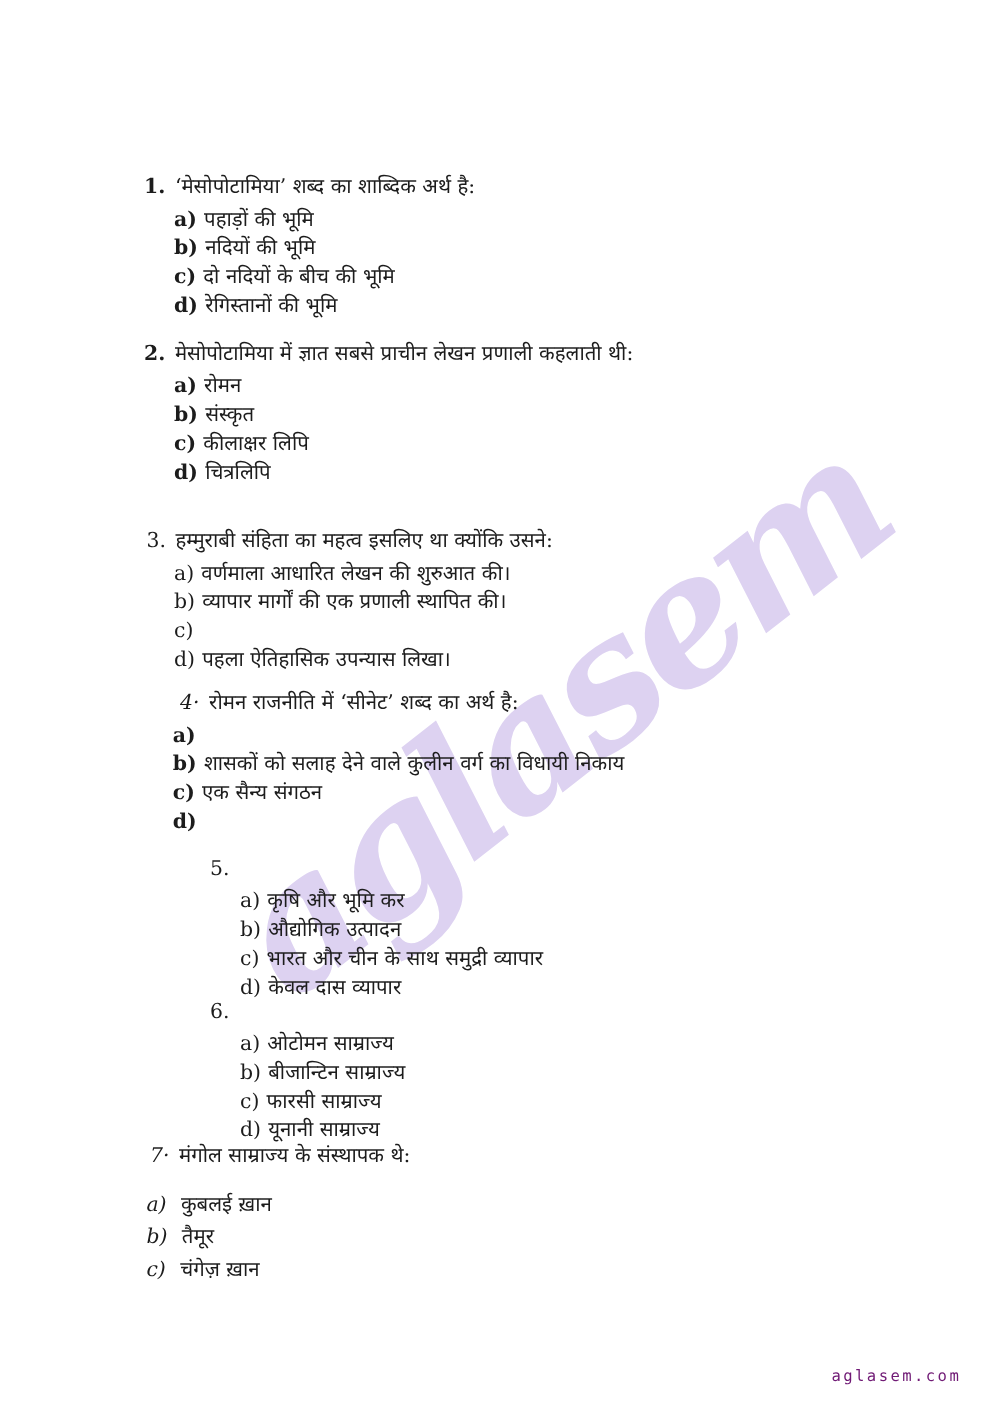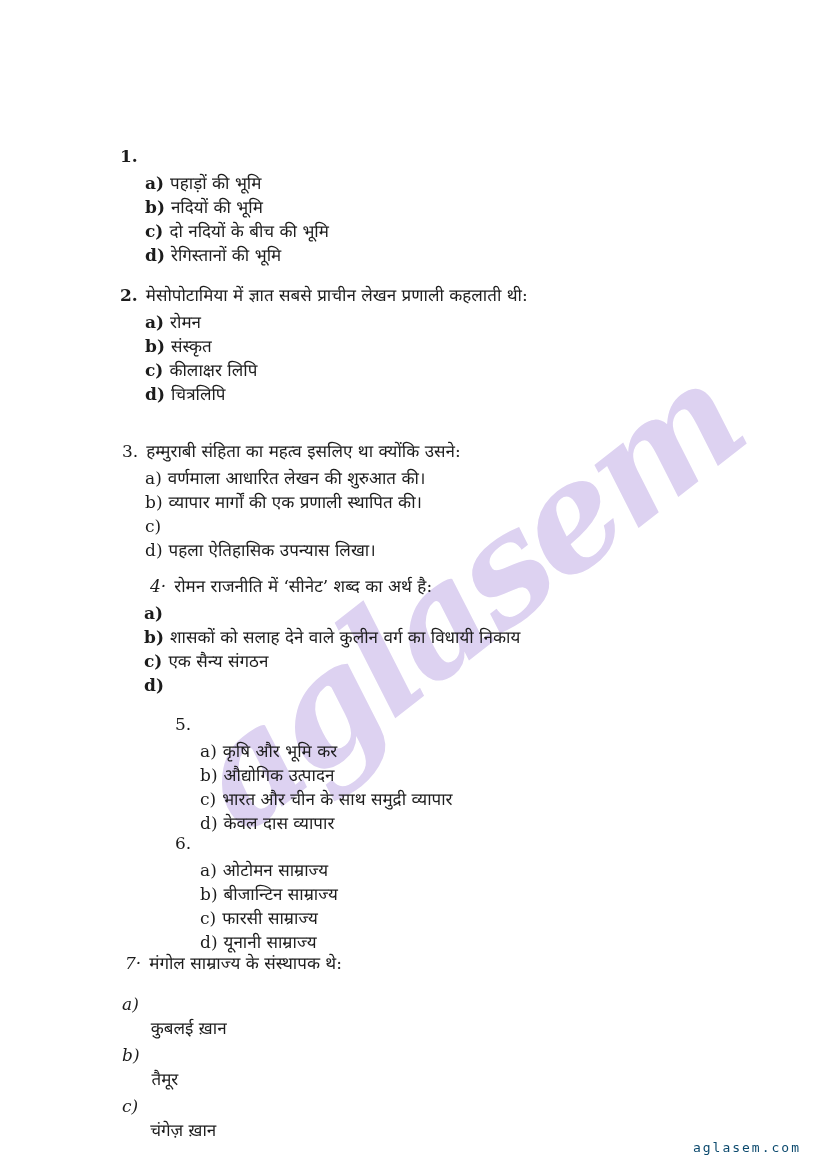--- a/index.html
+++ b/index.html
@@ -48,53 +48,54 @@
   #q2 .q-header { padding-left: 120px; }
   #q3 .q-header { padding-left: 122px; }
   #q4 .q-header { padding-left: 150px; }
   #q4 .opt { padding-left: 144px; }
   #q5 .q-header { padding-left: 175px; }
   #q5 .opt, #q6 .opt { padding-left: 200px; }
   #q6 .q-header { padding-left: 175px; }
   #q7 .q-header { padding-left: 125px; }
   #q7 .opt { padding-left: 122px; line-height: 27px; }
   #q7 .opts { margin-top: 16px; }
-  #q7 .opt-text { padding-left: 12px; margin-top: 24px; }
+  #q7 .opt-text { padding-left: 12px; }
 
   #q1 { top: 144px; }
   #q2 { top: 283px; }
   #q3 { top: 439px; }
   #q4 { top: 574px; }
   #q5 { top: 712px; }
   #q6 { top: 831px; }
   #q7 { top: 951px; }
 
   .footer {
     position: absolute;
     right: 26px;
     top: 1140px;
     font-family: "DejaVu Sans Mono", monospace;
     font-size: 13px;
     letter-spacing: 2px;
-    color: #0c4a6e;
+    color: #701a75;
     z-index: 1;
   }
 </style>
 </head>
 <body>
 
 <div class="page">
 
   <div class="watermark">aglasem</div>
 
   <div class="content">
 
     <div class="q" id="q1">
       <div class="q-header">
         <span class="q-num bold">1.</span>
+        <span class="q-text">‘मेसोपोटामिया’ शब्द का शाब्दिक अर्थ है:</span>
       </div>
       <div class="opts">
         <div class="opt">
           <span class="opt-letter bold">a)</span>
           <span class="opt-text">पहाड़ों की भूमि</span>
         </div>
         <div class="opt">
           <span class="opt-letter bold">b)</span>
           <span class="opt-text">नदियों की भूमि</span>
         </div>

